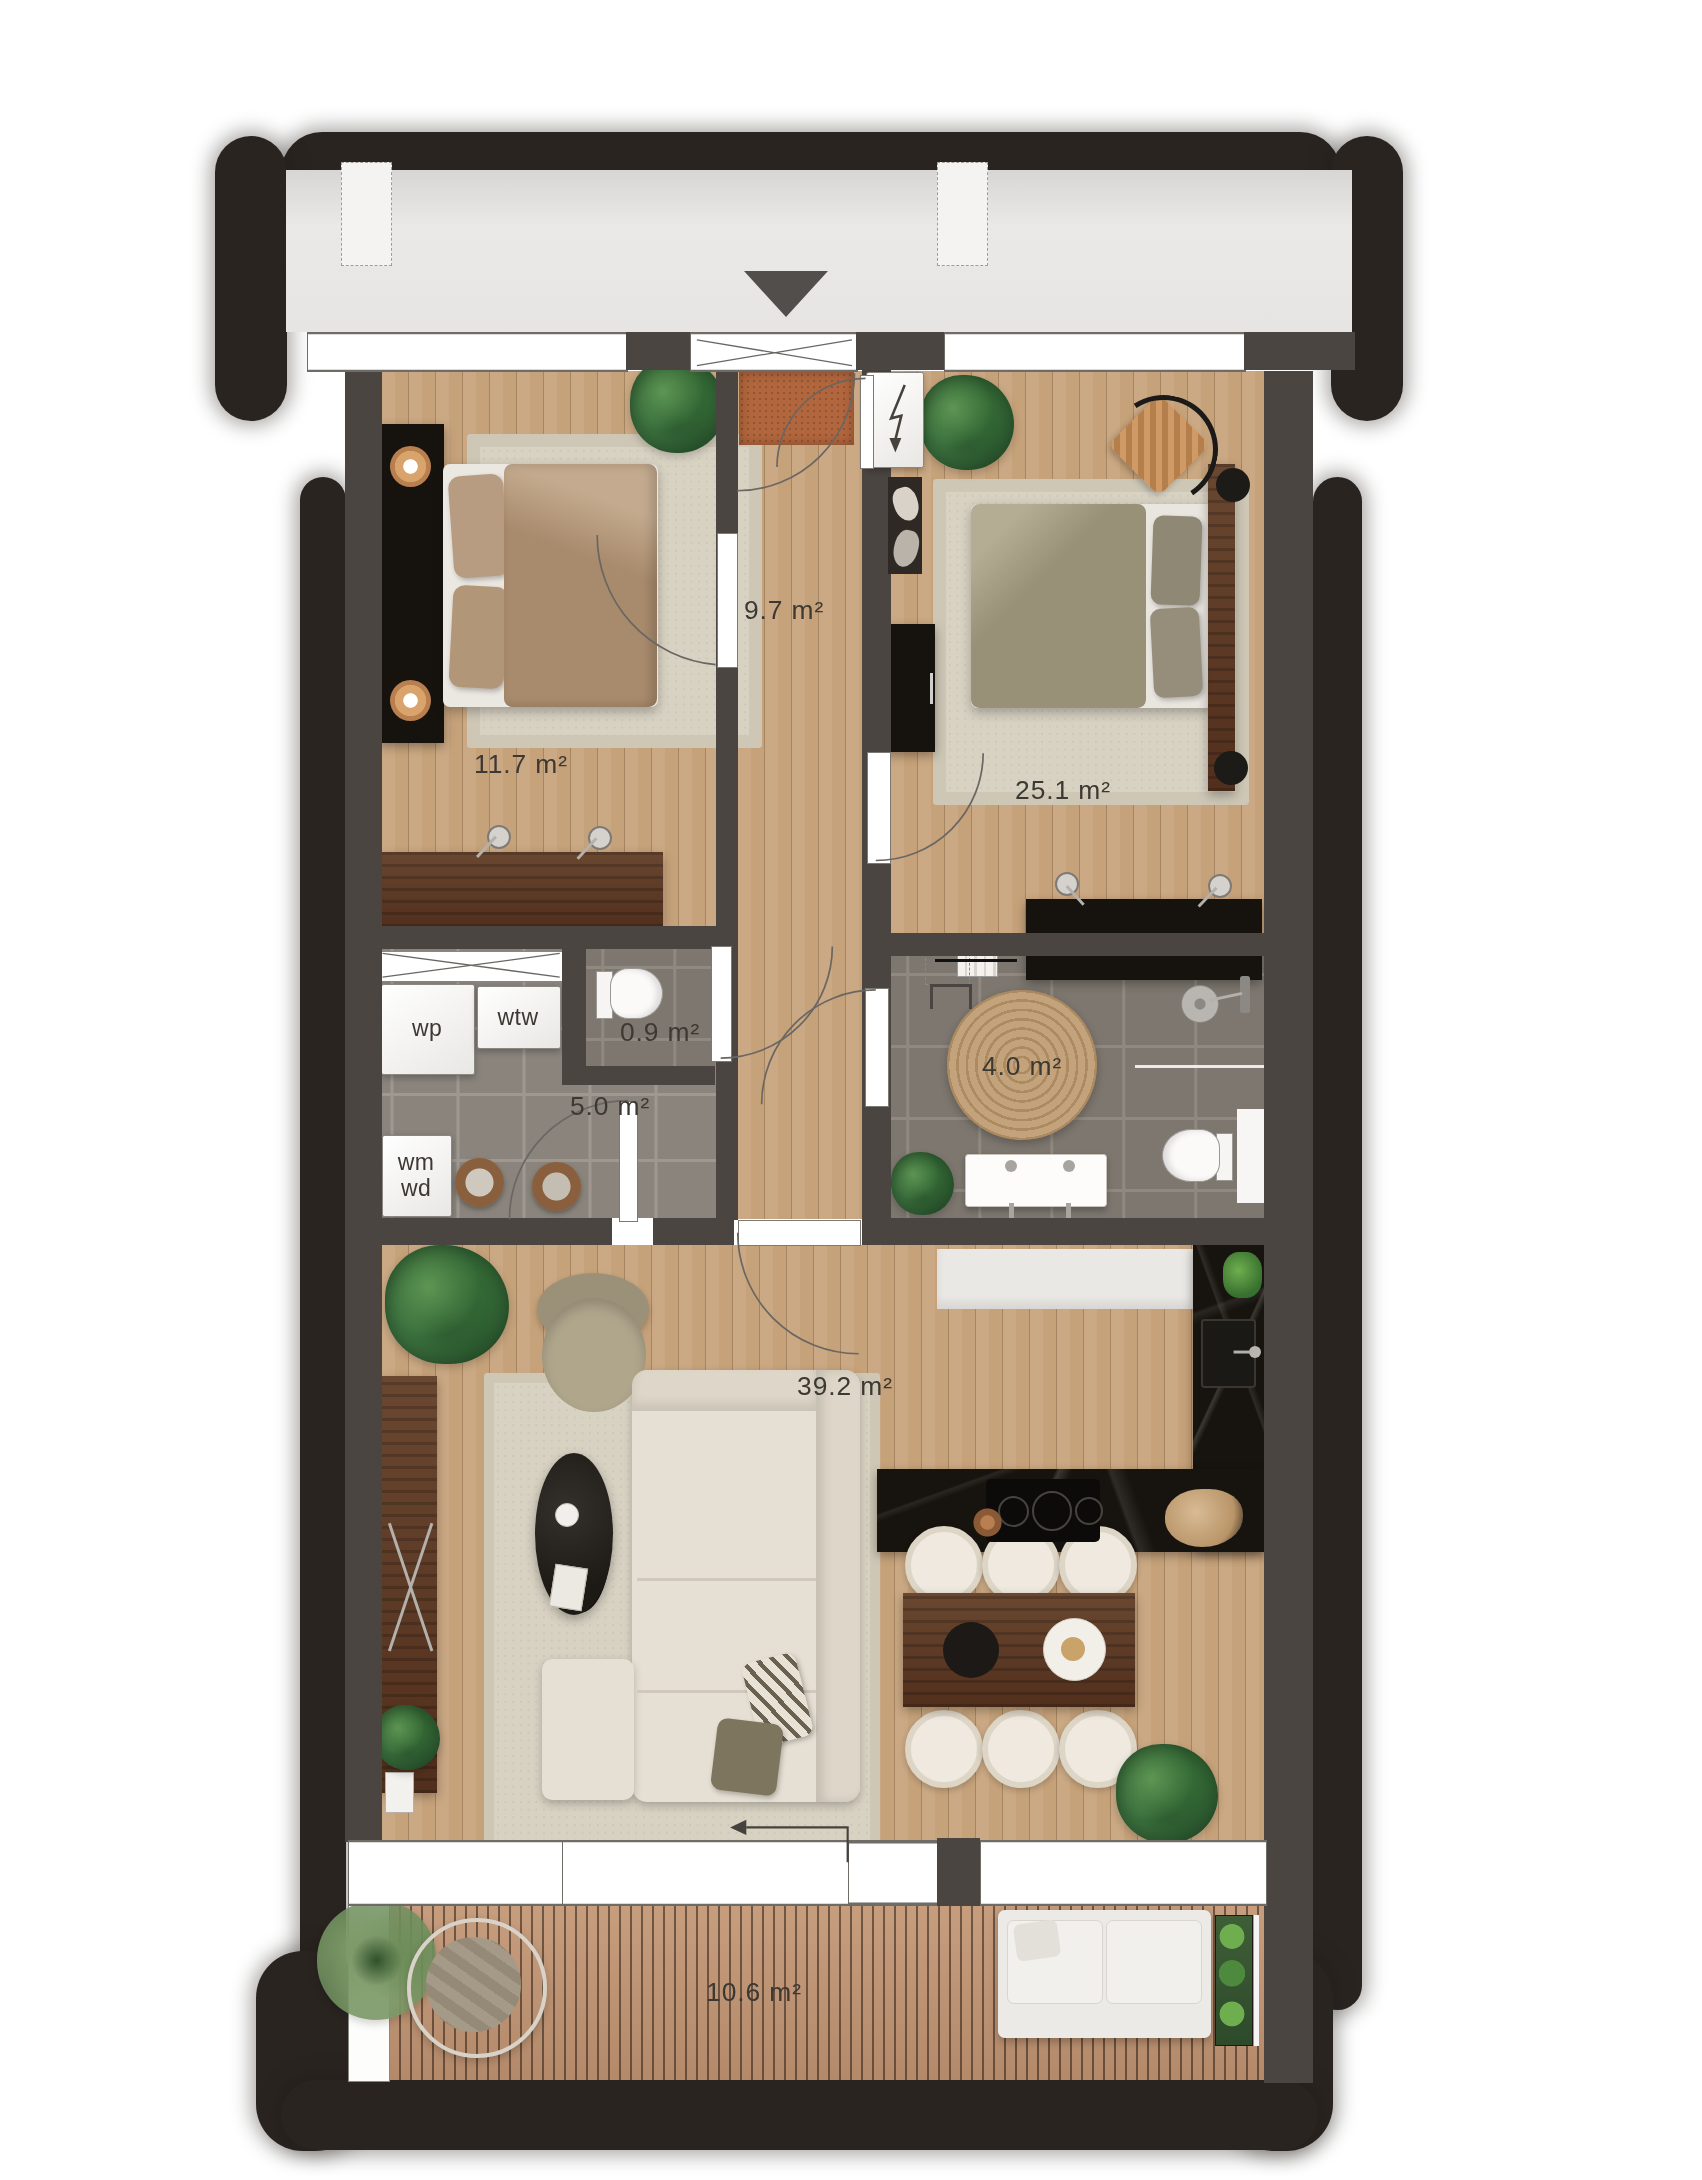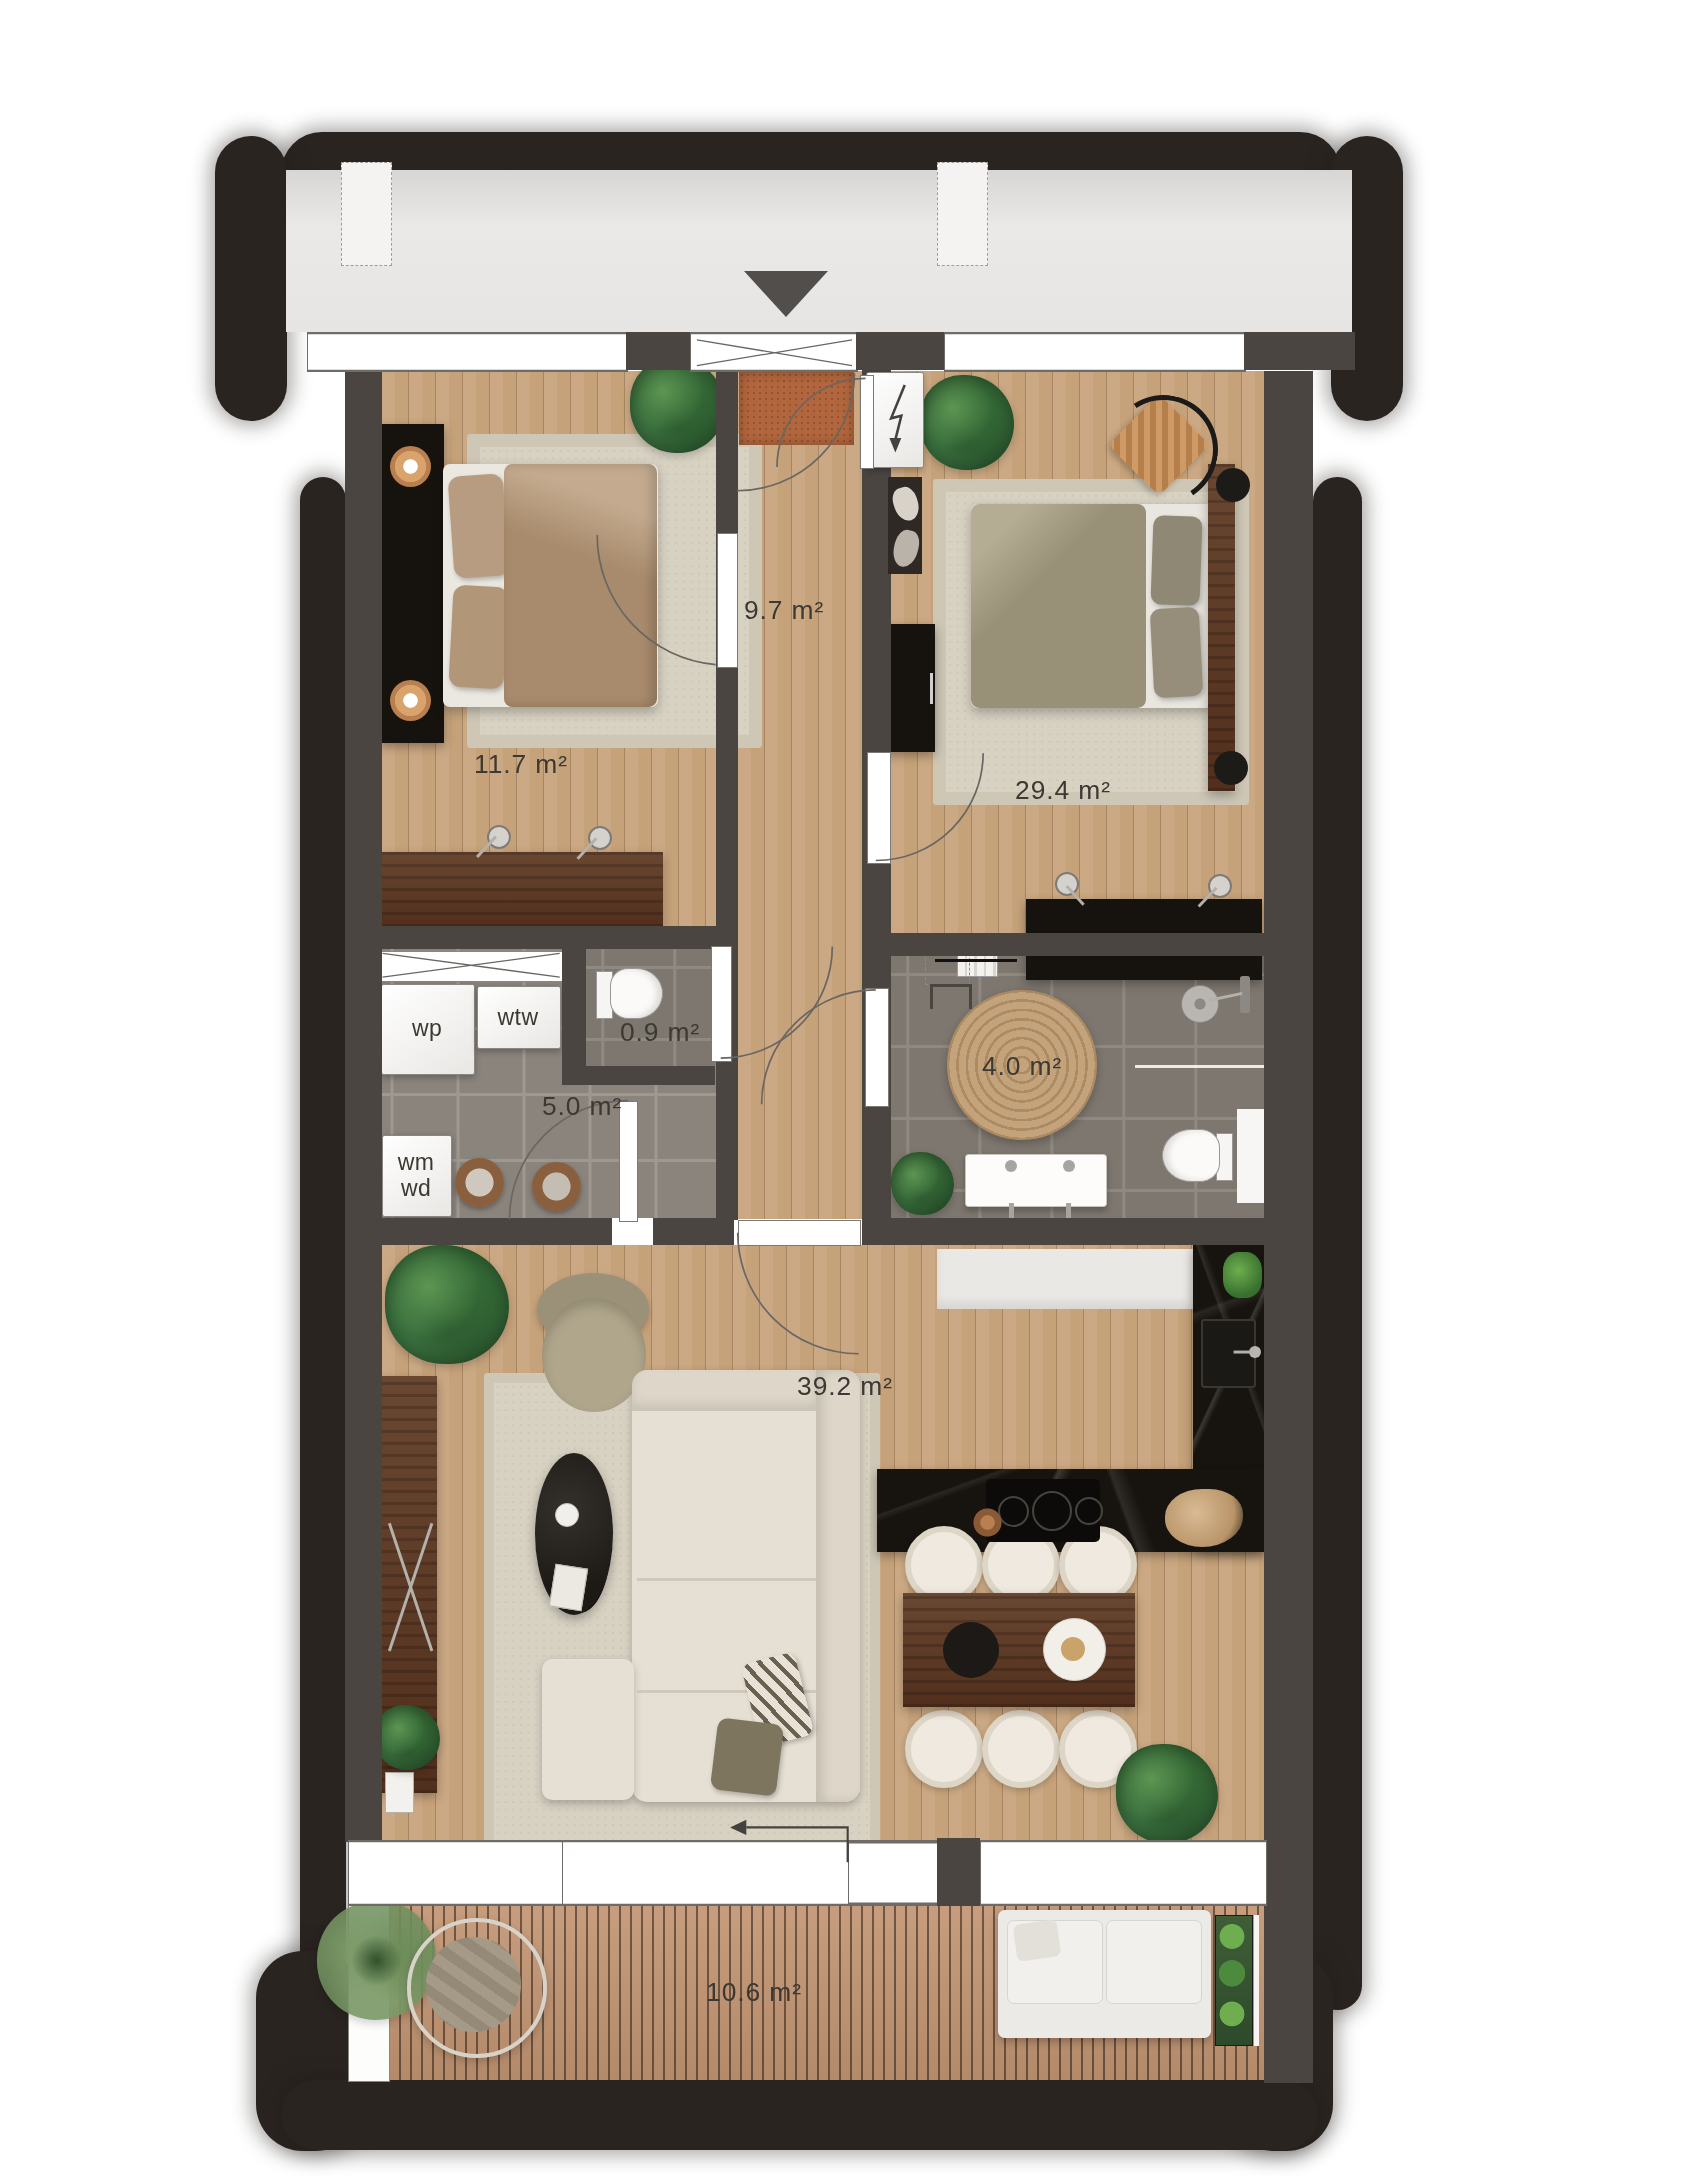--- a/index.html
+++ b/index.html
@@ -262,23 +262,23 @@
       <path d="M457,1788 L507,1938 M507,1788 L457,1938"></path>
       <path d="M560,1006 L582,982 M678,1008 L700,984"></path>
       <path d="M1272,1062 L1252,1040 M1407,1064 L1428,1042"></path>
       <path d="M1420,1174 L1458,1166"></path>
       <path d="M1470,1587 L1448,1587"></path>
     </g>
   </svg>
 
   <div class="lbl" style="left:784px;top:610px;z-index:10">9.7 m²</div>
   <div class="lbl" style="left:521px;top:764px;z-index:10">11.7 m²</div>
-  <div class="lbl" style="left:1063px;top:790px;z-index:10">29.4 m²</div>
+  <div class="lbl" style="left:1063px;top:790px;z-index:10">25.1 m²</div>
   <div class="lbl" style="left:660px;top:1032px;z-index:10">0.9 m²</div>
-  <div class="lbl" style="left:582px;top:1106px;z-index:10">5.0 m²</div>
+  <div class="lbl" style="left:610px;top:1106px;z-index:10">5.0 m²</div>
   <div class="lbl" style="left:1022px;top:1066px;z-index:10">4.0 m²</div>
   <div class="lbl" style="left:845px;top:1386px;z-index:10">39.2 m²</div>
   <div class="lbl" style="left:754px;top:1992px;z-index:10">10.6 m²</div>
   <div class="lbl lblS" style="left:427px;top:1028px;z-index:10">wp</div>
   <div class="lbl lblS" style="left:518px;top:1017px;z-index:10">wtw</div>
   <div class="lbl lblS" style="left:416px;top:1175px;z-index:10">wm
 wd</div>
 
 </div>
 

